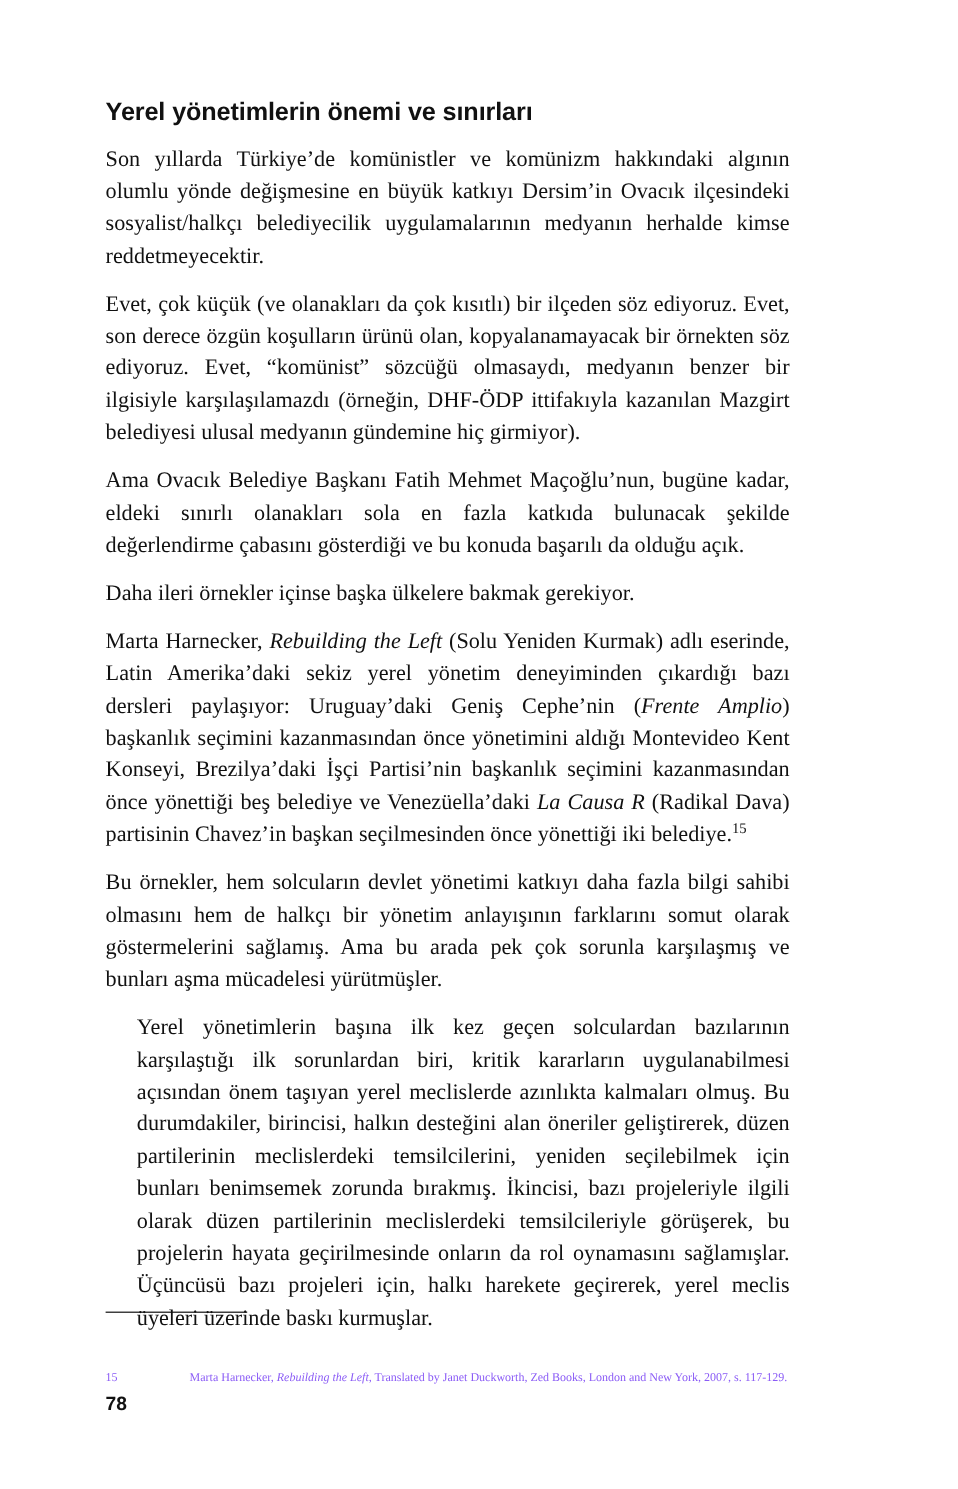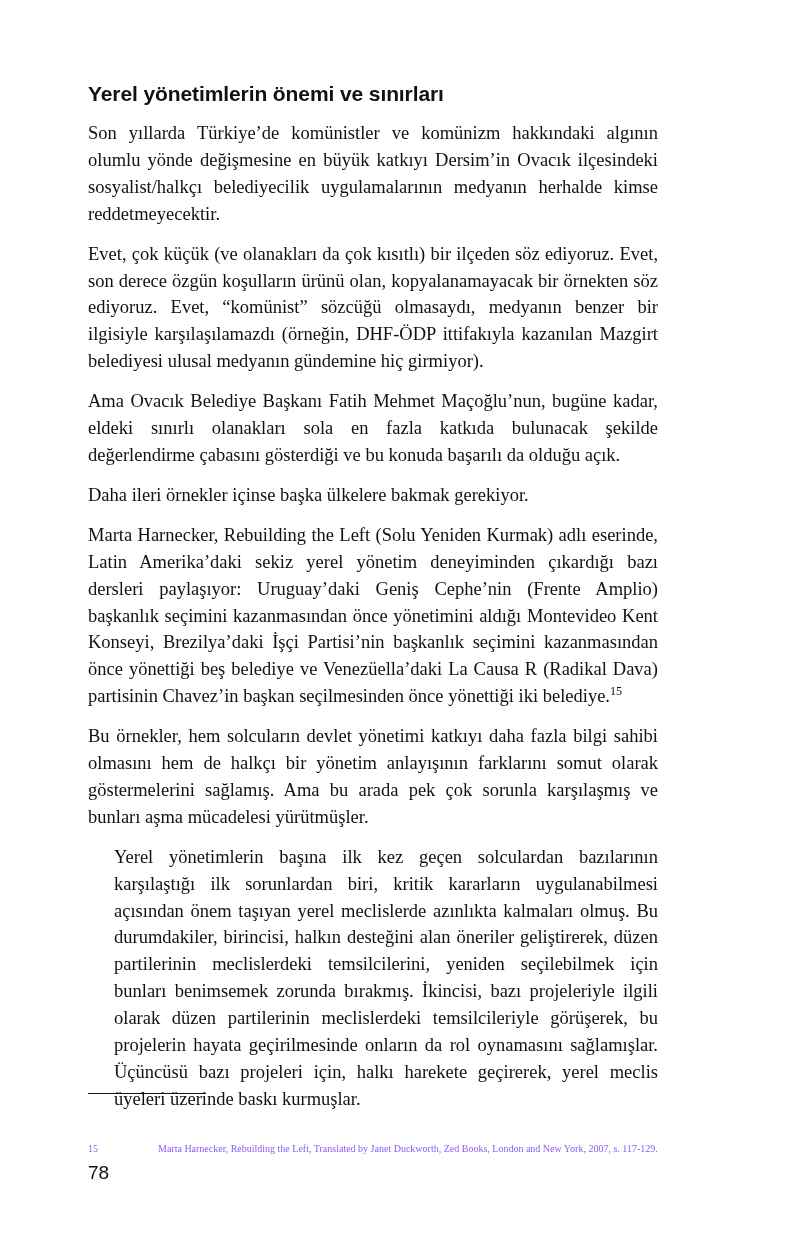--- a/index.html
+++ b/index.html
@@ -37,20 +37,21 @@
     margin: 0 0 13px 0;
     text-align: justify;
     text-justify: inter-word;
     hyphens: manual;
   }
   p.para:last-of-type {
     margin-bottom: 0;
     margin-left: 26px;
   }
   .it {
+    font-style: italic;
   }
   sup {
     font-size: 0.66em;
     vertical-align: super;
     line-height: 0;
   }
   .footnote-rule {
     position: absolute;
     left: 88px;
     top: 1093px;
@@ -71,22 +72,22 @@
   }
   .footnote .fn-num {
     display: inline-block;
     width: 70px;
   }
   .folio {
     position: absolute;
     left: 88px;
     top: 1162px;
     font-family: "Liberation Sans", sans-serif;
-    font-size: 19px;
-    font-weight: normal;
+    font-size: 16px;
+    font-weight: bold;
     color: #111111;
   }
 </style>
 </head>
 <body>
 
 <div class="page">
 
   <div class="content">
 

